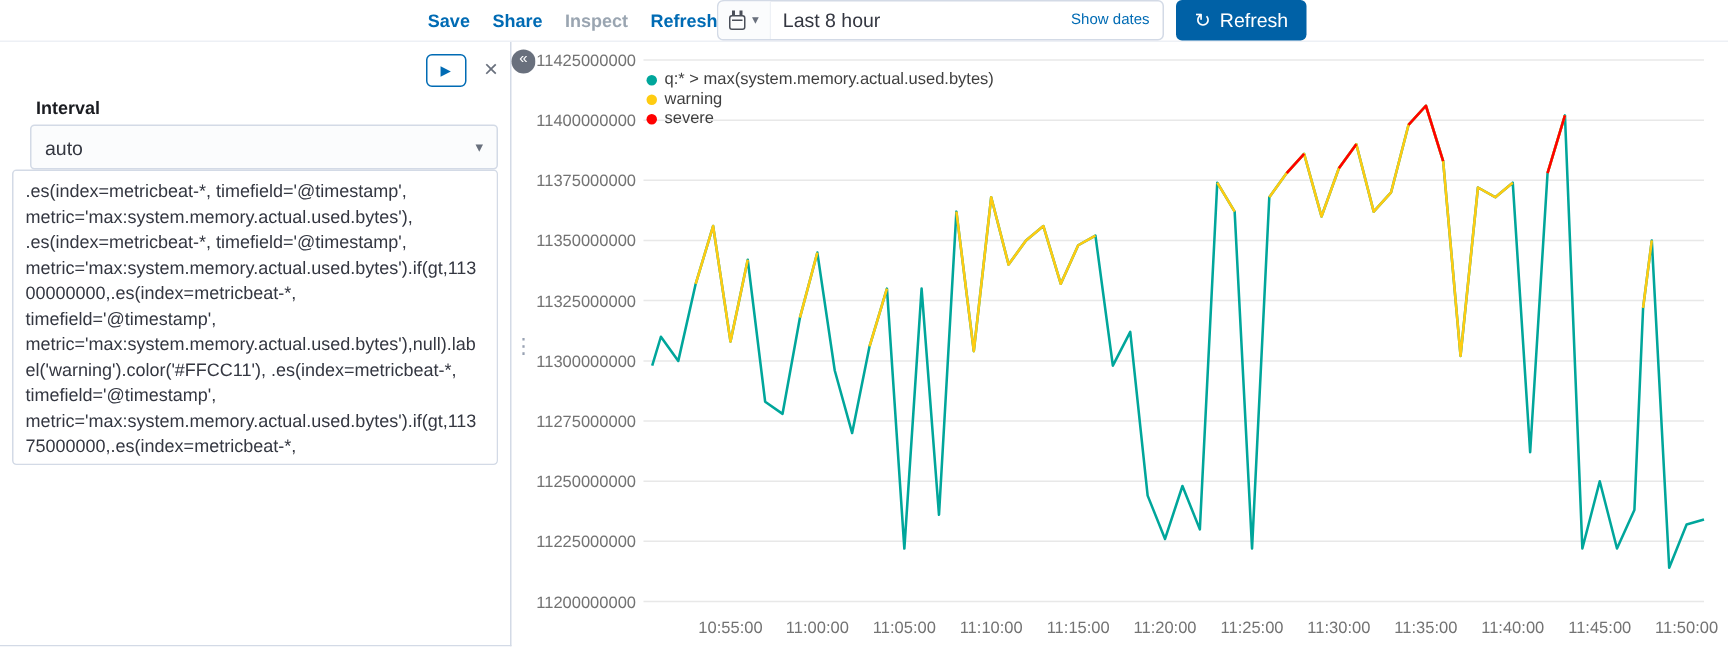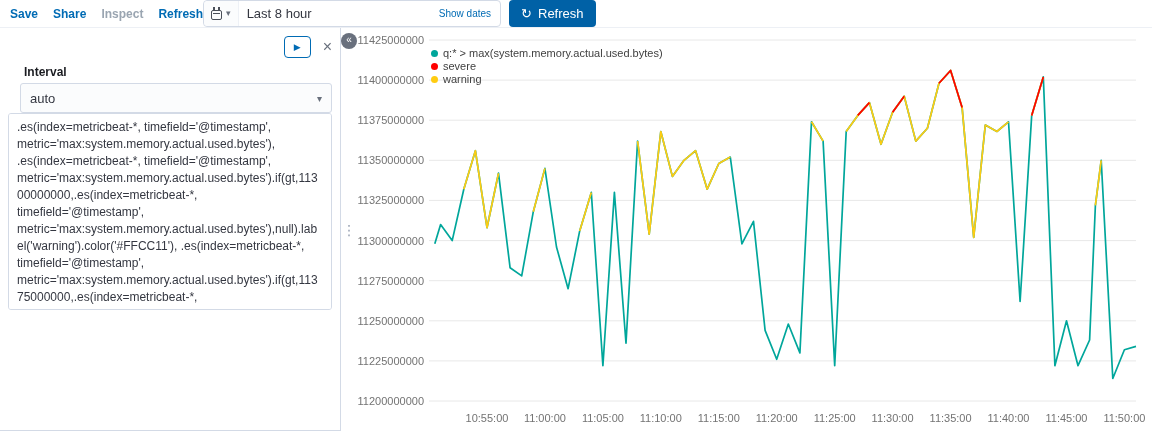--- a/index.html
+++ b/index.html
@@ -5,21 +5,21 @@
   * { box-sizing: border-box; }
   html,body { margin:0; padding:0; }
   body {
     width:1152px; height:431px; overflow:hidden;
     font-family:"Liberation Sans", sans-serif;
     background:#fff; color:#343741;
   }
 
   
   .topbar{
-    height:28px; display:flex; align-items:center; justify-content:flex-start;
+    height:28px; display:flex; align-items:center; justify-content:center;
     padding:0 6px 0 10px; border-bottom:1px solid #edf0f5; background:#fff;
   }
   .nav-links{ display:flex; align-items:center; gap:15px; }
   .nav-link{ font-size:12px; font-weight:700; color:#006bb4; cursor:pointer; }
   .nav-link.disabled{ color:#9aa5b1; }
   .top-right{ display:flex; align-items:center; gap:8px; }
   .datepicker{
     display:flex; align-items:center; height:27px; width:298px;
     border:1px solid #d3dae6; border-radius:4px; background:#fff;
   }
@@ -136,26 +136,26 @@
     <div class="resizer-dots">⋮</div>
   </div>
 
   <div class="chart-wrap">
     <div class="legend">
       <div class="legend-row">
         <span class="legend-dot" style="background: rgb(0, 166, 155);"></span>
         <span>q:* &gt; max(system.memory.actual.used.bytes)</span>
       </div>
       <div class="legend-row">
+        <span class="legend-dot" style="background: rgb(255, 204, 17);"></span>
+        <span>warning</span>
+      </div>
+      <div class="legend-row">
         <span class="legend-dot" style="background: rgb(255, 0, 0);"></span>
         <span>severe</span>
-      </div>
-      <div class="legend-row">
-        <span class="legend-dot" style="background: rgb(255, 204, 17);"></span>
-        <span>warning</span>
       </div>
     </div>
     <svg id="chart-svg" width="795" height="403" viewBox="0 0 795 403">
         <line x1="72" x2="779" y1="373.0" y2="373.0" stroke="#e8e8e8" stroke-width="1"></line>
         <text x="67" y="377.0" text-anchor="end" fill="#737373" font-size="11" font-family="Liberation Sans, sans-serif">11200000000</text>
         <line x1="72" x2="779" y1="332.9" y2="332.9" stroke="#e8e8e8" stroke-width="1"></line>
         <text x="67" y="336.9" text-anchor="end" fill="#737373" font-size="11" font-family="Liberation Sans, sans-serif">11225000000</text>
         <line x1="72" x2="779" y1="292.8" y2="292.8" stroke="#e8e8e8" stroke-width="1"></line>
         <text x="67" y="296.8" text-anchor="end" fill="#737373" font-size="11" font-family="Liberation Sans, sans-serif">11250000000</text>
         <line x1="72" x2="779" y1="252.7" y2="252.7" stroke="#e8e8e8" stroke-width="1"></line>

